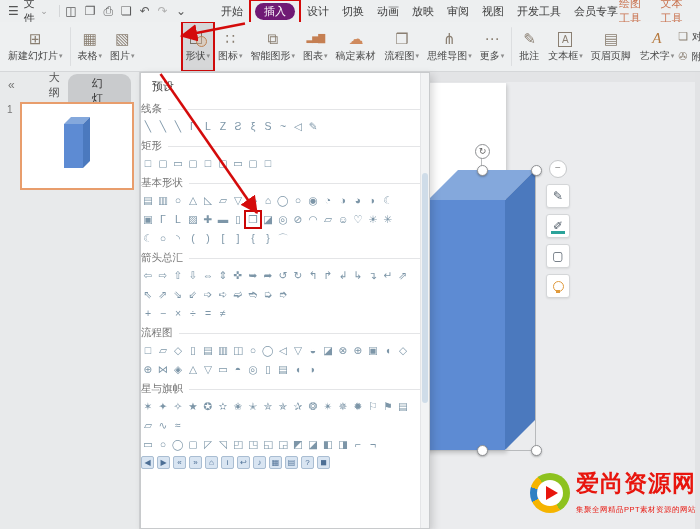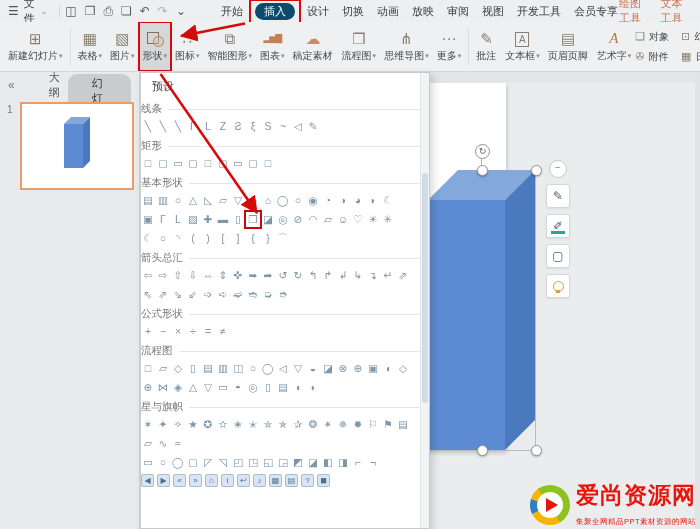--- a/index.html
+++ b/index.html
@@ -11,37 +11,37 @@
             display:flex;align-items:center;font-size:11px;color:#3c3c3c;z-index:10;}
   .tb-left{display:flex;align-items:center;gap:5px;padding-left:8px;}
   .hamburger{font-size:12px;color:#555;}
   .file-caret{font-size:9px;color:#999;}
   .tb-sep{width:1px;height:12px;background:#d4d6d8;margin:0 6px;}
   .quick{display:flex;align-items:center;gap:8px;}
   .quick span{font-size:12px;color:#5c5c5c;cursor:default;}
   .quick span.dim{color:#b0b0b0;}
   .tabs{display:flex;align-items:flex-start;gap:11px;margin-left:34px;white-space:nowrap;}
   .tab{cursor:default;padding:1px 1px;}
-  .tab.ins{position:relative;background:#0c4a6e;color:#fff;border-radius:9px;padding:1px 9px;}
+  .tab.ins{position:relative;background:#701a75;color:#fff;border-radius:9px;padding:1px 9px;}
   .tab.ins::after{content:'';position:absolute;inset:-4px -6px;border:2px solid #d40b0b;}
   .ctools{margin-left:auto;display:flex;gap:16px;padding-right:14px;color:#c9714d;}
   
   .ribbon{position:absolute;left:0;top:22px;width:700px;height:50px;background:#eef0f1;
           border-bottom:1px solid #d5d7d9;display:flex;align-items:stretch;padding:0 4px;
           box-sizing:border-box;z-index:10;overflow:hidden;}
   .rbtn{display:flex;flex-direction:column;align-items:center;justify-content:center;
         gap:2px;padding:2px 4px;border-radius:2px;position:relative;flex:0 0 auto;}
   .rbtn .ricon{font-size:15px;line-height:17px;height:17px;color:#8a7f72;position:relative;width:18px;text-align:center;}
   .rbtn .rlab{font-size:10px;color:#474747;white-space:nowrap;display:flex;align-items:center;gap:1px;}
   .rbtn .rlab i{font-style:normal;}
   .rbtn .rlab i.arr{font-size:7px;color:#8b8b8b;}
   .rbtn.oi .ricon{color:#cf8a5d;}
   .rbtn.chart .ricon{font-size:9px;letter-spacing:-1px;color:#c57f52;}
   .rbtn.sep{width:1px;padding:0;margin:5px 3px;background:#dcdee0;}
-  .rbtn.pressed{background:#d6d7d8;}
+  .rbtn.pressed{background:#d6d7d8;margin-left:43px;}
   .rbtn.redbox::after{content:'';position:absolute;inset:-1px;border:2px solid #cf0a0a;pointer-events:none;}
   .rbtn.shapes .ricon::before{content:'';position:absolute;left:1px;top:2px;width:10px;height:10px;border:1.5px solid #7a7066;}
   .rbtn.shapes .ricon::after{content:'';position:absolute;right:0;bottom:0;width:9px;height:9px;border-radius:50%;
         border:1.5px solid #bc severity;border:1.5px solid #bd8354;background:rgba(224,193,164,.45);}
   .rbtn.boxicon .ricon{font-size:10px;line-height:13px;border:1.2px solid #8a7f72;width:12px;height:13px;margin-top:2px;}
   .rbtn.articon .ricon{font-style:italic;font-family:"Liberation Serif",serif;color:#b5793f;}
   .side-grid{margin-left:auto;display:grid;grid-template-columns:auto auto;grid-auto-rows:18px;
              column-gap:12px;row-gap:2px;align-content:center;padding-right:6px;}
   .sbtn{display:flex;align-items:center;gap:4px;font-size:10px;color:#474747;white-space:nowrap;}
   .sbtn .sicon{font-size:11px;color:#8a7f72;}
@@ -74,21 +74,21 @@
   .ftb{position:absolute;left:406px;top:88px;display:flex;flex-direction:column;gap:6px;align-items:center;}
   .ftb .mini{width:16px;height:16px;border-radius:50%;background:#fff;border:1px solid #c6c8ca;
              color:#888;font-size:10px;line-height:14px;text-align:center;}
   .ftb .fbox{width:22px;height:22px;background:#fff;border:1px solid #d4d6d8;border-radius:3px;
              box-shadow:0 1px 2px rgba(0,0,0,.08);display:flex;align-items:center;justify-content:center;
              font-size:12px;color:#4e5a66;position:relative;}
   .ftb .fbox.fillbar::after{content:'';position:absolute;left:4px;right:4px;bottom:3px;height:3px;background:#2ba39a;}
   .ftb .fbox.bulb::before{content:'';width:9px;height:9px;border-radius:50%;border:1.5px solid #e09a3c;display:block;}
   .ftb .fbox.bulb::after{content:'';position:absolute;bottom:4px;left:9px;width:4px;height:3px;background:#e09a3c;}
   
-  .watermark{position:absolute;right:4px;bottom:2px;display:flex;align-items:center;gap:6px;}
+  .watermark{position:absolute;right:4px;bottom:14px;display:flex;align-items:center;gap:6px;}
   .wm-logo{width:40px;height:40px;border-radius:50%;position:relative;
            background:conic-gradient(from 150deg,#f5b400 0 26%,#2f80c3 26% 38%,#f5b400 38% 48%,#8dc21f 48% 100%);}
   .wm-logo::before{content:'';position:absolute;left:7px;top:7px;width:26px;height:26px;border-radius:50%;background:#fff;}
   .wm-logo::after{content:'';position:absolute;left:16px;top:13px;border-left:12px solid #e8150d;
                   border-top:7px solid transparent;border-bottom:7px solid transparent;}
   .wm-text{display:flex;flex-direction:column;align-items:flex-start;}
   .wm-title{font-family:"Liberation Serif","DejaVu Serif",serif;font-weight:bold;font-size:23px;
             line-height:25px;color:#e8150d;letter-spacing:1px;white-space:nowrap;}
   .wm-sub{font-size:7.5px;color:#e8150d;letter-spacing:.5px;margin-top:9px;white-space:nowrap;}
   
@@ -461,24 +461,20 @@
         <span class="shp">⇗</span>
         <span class="shp">⇘</span>
         <span class="shp">⇙</span>
         <span class="shp">➩</span>
         <span class="shp">➪</span>
         <span class="shp">➫</span>
         <span class="shp">➬</span>
         <span class="shp">➭</span>
         <span class="shp">➮</span>
       </div>
-      <div class="sec-row">
-        <span class="sec-label">公式形状</span>
-        <div class="sec-rule"></div>
-      </div>
       <div class="shape-row">
         <span class="shp">+</span>
         <span class="shp">−</span>
         <span class="shp">×</span>
         <span class="shp">÷</span>
         <span class="shp">=</span>
         <span class="shp">≠</span>
       </div>
       <div class="sec-row">
         <span class="sec-label">流程图</span>

